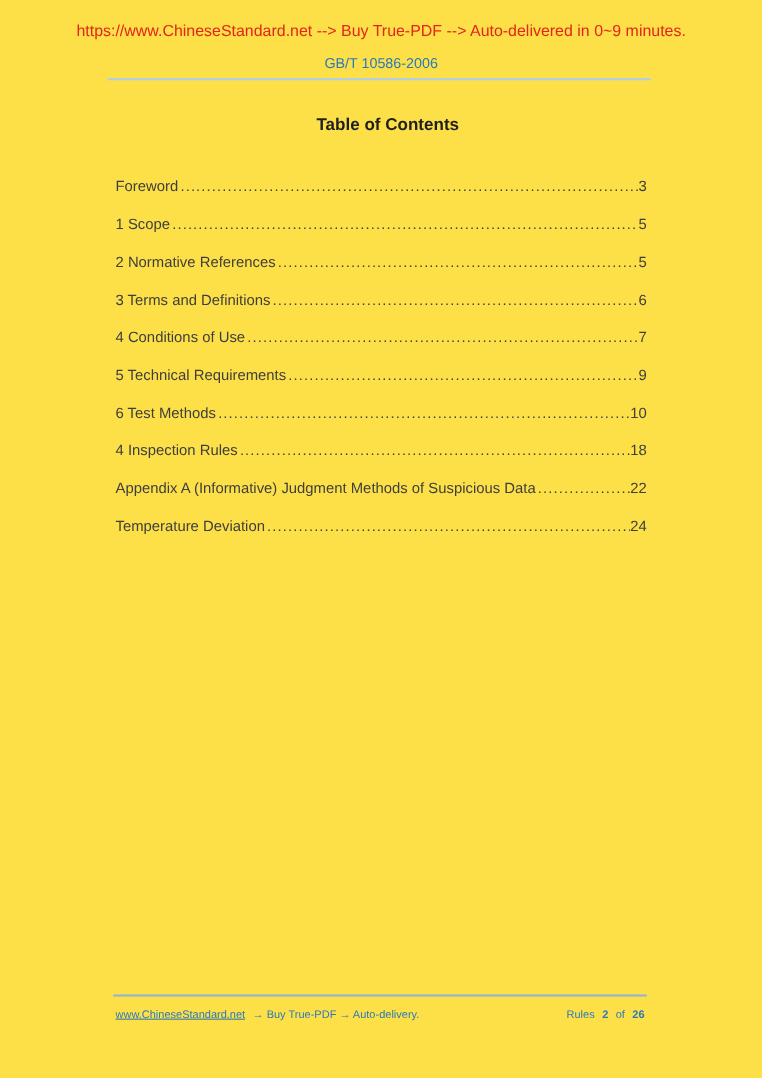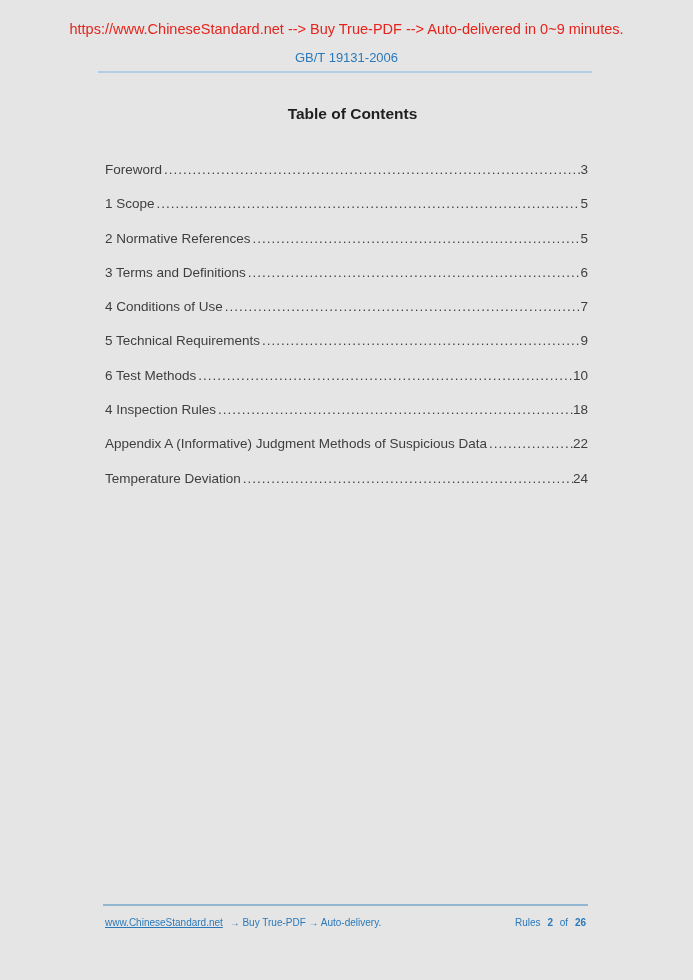--- a/index.html
+++ b/index.html
@@ -3,21 +3,21 @@
 <meta charset="utf-8">
 <style>
   * { margin: 0; padding: 0; box-sizing: border-box; }
   html, body { background: #ffffff; }
   body { font-family: "Liberation Sans", sans-serif; }
 
   .page {
     position: relative;
     width: 693px;
     height: 980px;
-    background: #e5e5e5;
+    background: #fde047;
     overflow: hidden;
   }
 
   .banner {
     position: absolute;
     top: 21px; left: 0; right: 0;
     text-align: center;
     color: #e4241c;
     font-size: 14.5px;
     line-height: 17px;
@@ -119,21 +119,21 @@
   .footer-right .pg-num { font-weight: bold; margin: 0 2px; }
   .footer-right .pg-word { margin: 0 2px; }
 </style>
 </head>
 <body>
 
 <div class="page">
 
   <div class="banner">https://www.ChineseStandard.net --&gt; Buy True-PDF --&gt; Auto-delivered in 0~9 minutes.</div>
 
-  <div class="doc-number">GB/T 19131-2006</div>
+  <div class="doc-number">GB/T 10586-2006</div>
 
   <div class="header-rule"></div>
 
   <div class="page-title">Table of Contents</div>
 
   <div class="toc">
 
     <div class="toc-row">
       <span class="toc-label">Foreword</span>
       <span class="toc-dots"></span>

